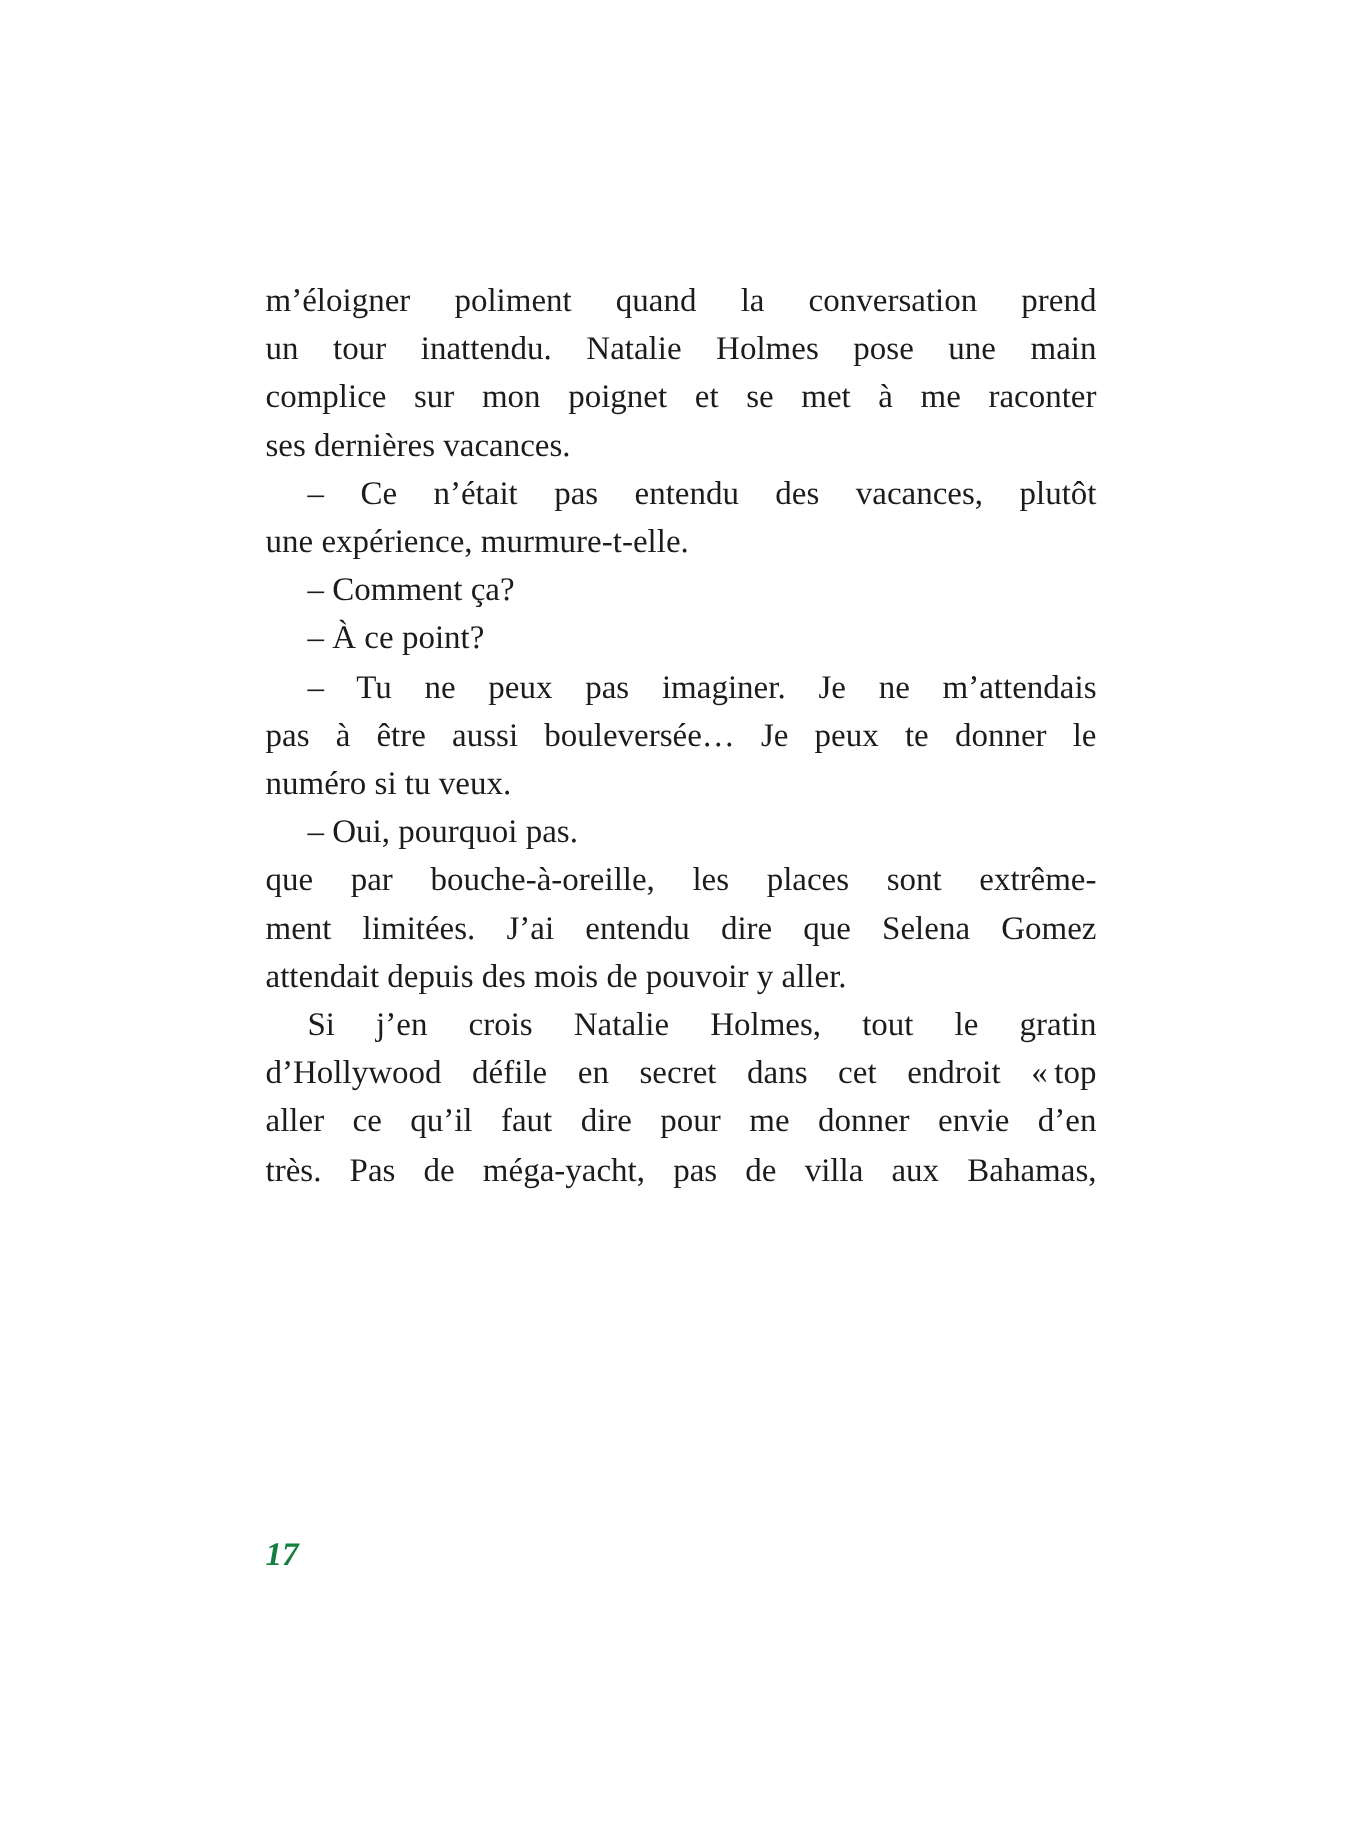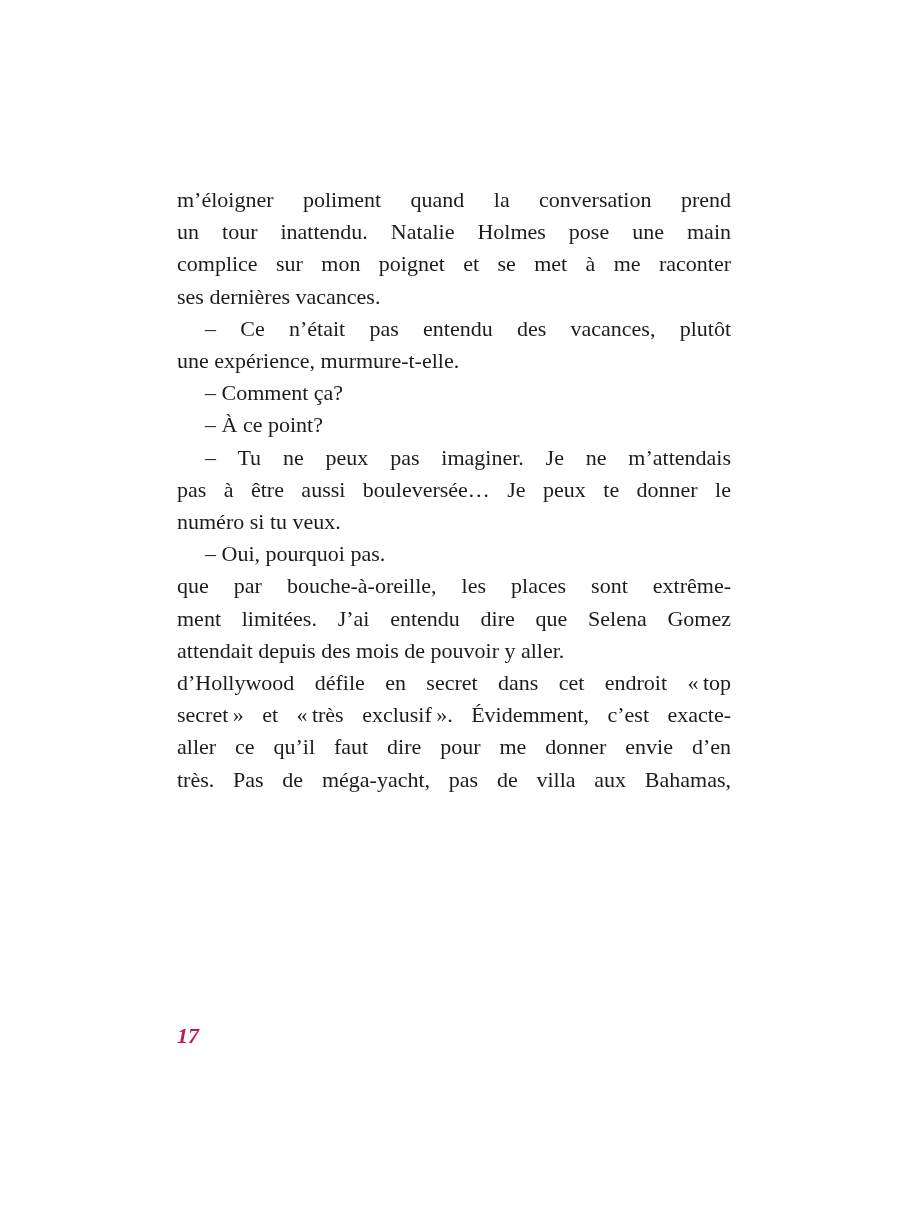--- a/index.html
+++ b/index.html
@@ -40,21 +40,21 @@
     text-indent: 28px;
   }
   .page-number {
     position: absolute;
     left: 177px;
     top: 1022px;
     font-size: 22px;
     line-height: 28px;
     font-style: italic;
     font-weight: 600;
-    color: #be185d;
+    color: #15803d;
   }
 </style>
 </head>
 <body>
 
 <div class="book-page">
   <div class="text-block" id="text-block">
       <div class="paragraph">
         <div class="line">m’éloigner poliment quand la conversation prend</div>
         <div class="line">un tour inattendu. Natalie Holmes pose une main</div>
@@ -78,20 +78,20 @@
       </div>
       <div class="paragraph">
         <div class="line indent last">– Oui, pourquoi pas.</div>
       </div>
       <div class="paragraph">
         <div class="line">que par bouche-à-oreille, les places sont extrême-</div>
         <div class="line">ment limitées. J’ai entendu dire que Selena Gomez</div>
         <div class="line last">attendait depuis des mois de pouvoir y aller.</div>
       </div>
       <div class="paragraph">
+        <div class="line indent">Si j’en crois Natalie Holmes, tout le gratin</div>
         <div class="line">d’Hollywood défile en secret dans cet endroit « top</div>
-        <div class="line">secret » et « très exclusif ». Évidemment, c’est exacte-</div>
         <div class="line">aller ce qu’il faut dire pour me donner envie d’en</div>
         <div class="line">très. Pas de méga-yacht, pas de villa aux Bahamas,</div>
       </div>
     </div>
   <div class="page-number">17</div>
 </div>
 
 </body></html>

